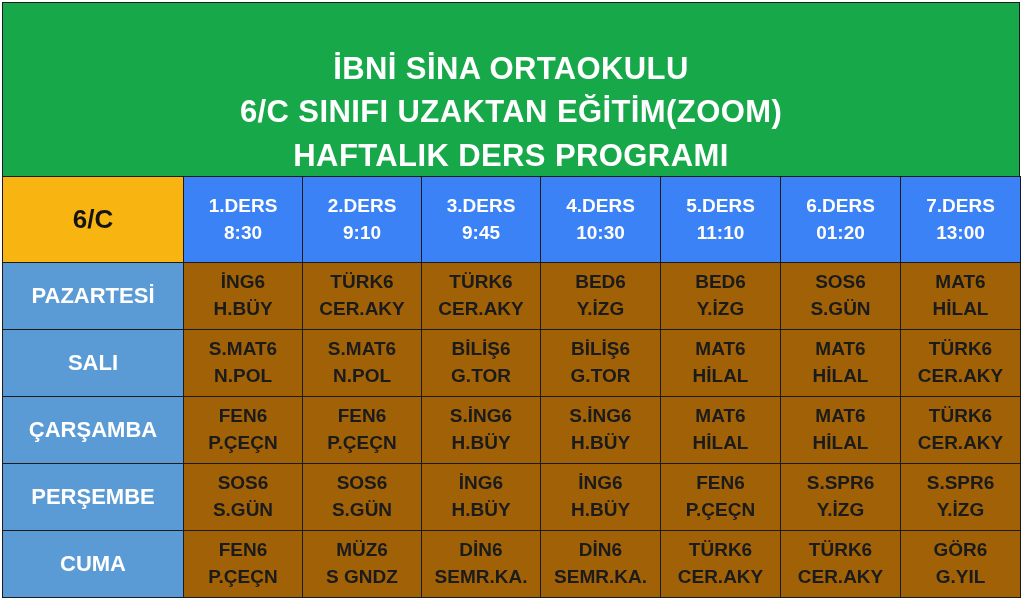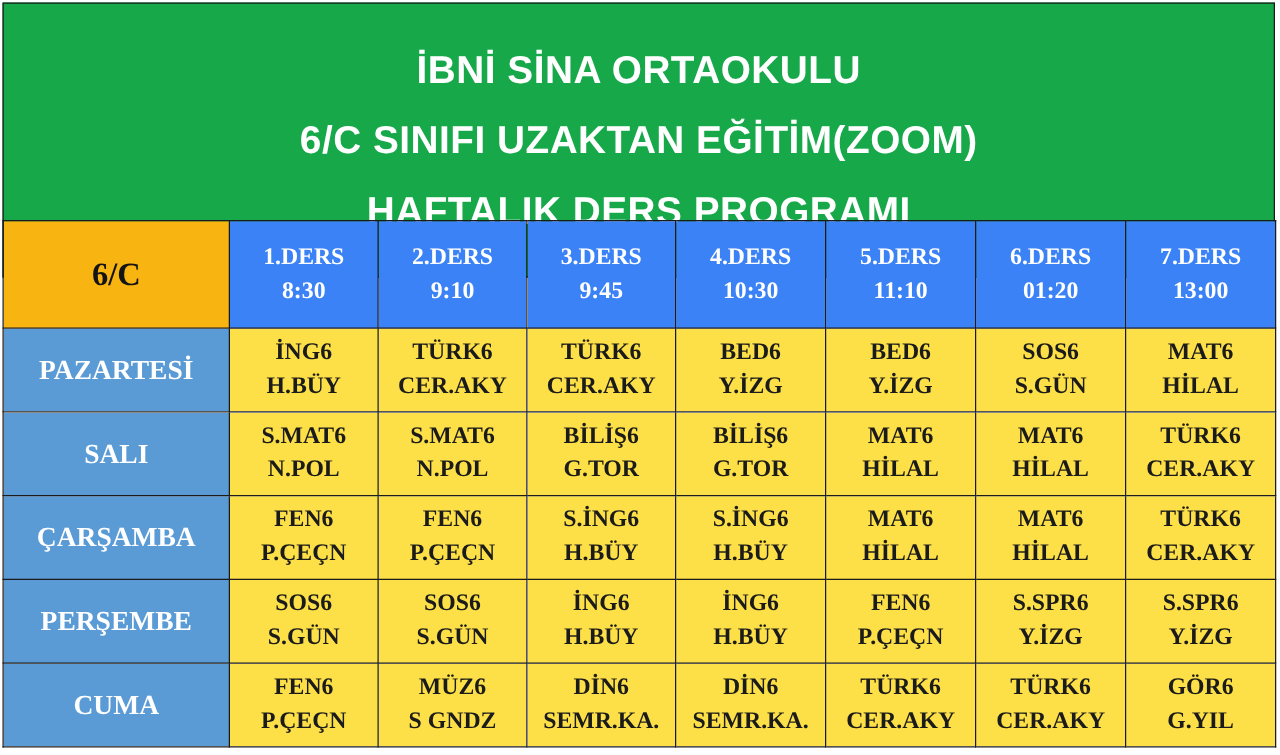--- a/index.html
+++ b/index.html
@@ -22,40 +22,39 @@
   .title-banner {
     position: absolute;
     left: 2px; top: 2px;
     width: 1018px; height: 220px;
     background: #17A84A;
     border: 1px solid #1b1b1b;
     display: flex;
     flex-direction: column;
     align-items: center;
     justify-content: center;
-    gap: 15px;
+    gap: 2px;
   }
   .title-line {
     color: #ffffff;
     font-weight: bold;
     font-size: 31px;
     line-height: 1.34;
     letter-spacing: 0.4px;
     text-align: center;
     white-space: nowrap;
   }
 
   
   table.program {
     position: absolute;
     left: 2px; top: 176px;
     width: 1018px;
     border-collapse: collapse;
     table-layout: fixed;
-    font-family: Liberation Serif, serif;
   }
   table.program td {
     border: 1px solid #1b1b1b;
     padding: 0;
     text-align: center;
     vertical-align: middle;
     overflow: hidden;
   }
 
   
@@ -93,21 +92,21 @@
     text-align: left;
     padding-left: 9px;
     padding-top: 7px;
     white-space: nowrap;
     margin-top: 33px;
   }
 
   
   td.lesson {
     height: 67px;
-    background: #fde047;
+    background: #a16207;
     color: #1b1b1b;
   }
   td.lesson .l-code,
   td.lesson .l-teacher {
     font-weight: bold;
     font-size: 19px;
     line-height: 1.40;
     white-space: nowrap;
   }
 </style>

